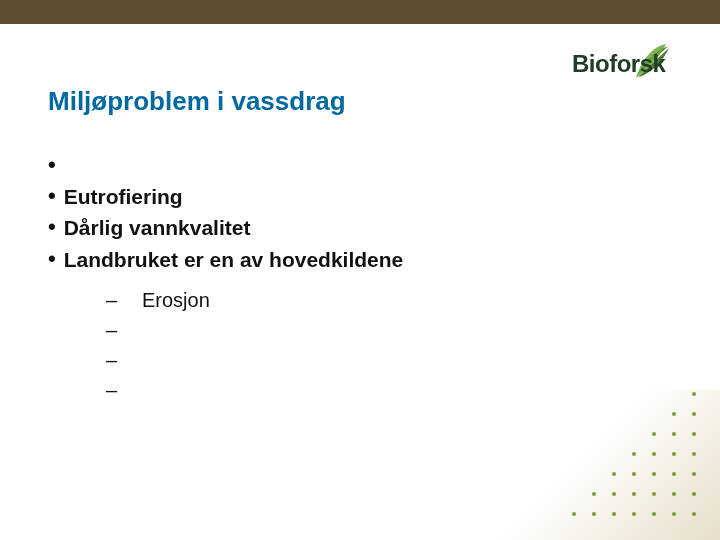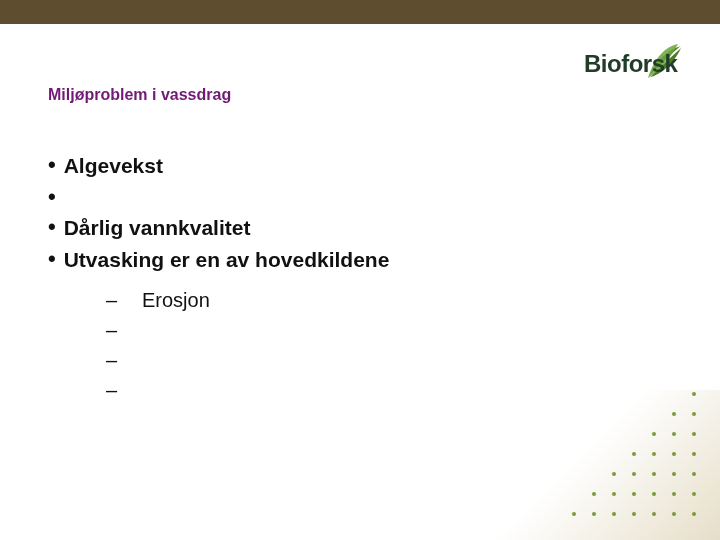--- a/index.html
+++ b/index.html
@@ -16,21 +16,21 @@
     position: absolute;
     top: 0;
     left: 0;
     width: 720px;
     height: 24px;
     background: #5e4d2f;
   }
   .logo {
     position: absolute;
     top: 44px;
-    right: 6px;
+    right: 18px;
     width: 130px;
     height: 40px;
   }
   .logo .text {
     font-size: 24px;
     font-weight: bold;
     color: #213c29;
     letter-spacing: -0.5px;
     position: absolute;
     top: 6px;
@@ -38,23 +38,23 @@
   }
   .logo .leaf {
     position: absolute;
     top: -4px;
     left: 58px;
   }
   .heading {
     position: absolute;
     top: 86px;
     left: 48px;
-    font-size: 16px;
+    font-size: 26px;
     font-weight: bold;
-    color: #701a75;
+    color: #0369a1;
   }
   .bullets {
     position: absolute;
     top: 150px;
     left: 48px;
     width: 600px;
   }
   .bullet-row {
     display: flex;
     align-items: flex-start;
@@ -129,32 +129,32 @@
     </svg>
   </span>
   <span class="text">Bioforsk</span>
 </div>
 
 <div class="heading">Miljøproblem i vassdrag</div>
 
 <div class="bullets">
   <div class="bullet-row">
     <span class="bullet-dot">•</span>
-    <span>Algevekst</span>
-  </div>
-  <div class="bullet-row">
-    <span class="bullet-dot">•</span>
+  </div>
+  <div class="bullet-row">
+    <span class="bullet-dot">•</span>
+    <span>Eutrofiering</span>
   </div>
   <div class="bullet-row">
     <span class="bullet-dot">•</span>
     <span>Dårlig vannkvalitet</span>
   </div>
   <div class="bullet-row">
     <span class="bullet-dot">•</span>
-    <span>Utvasking er en av hovedkildene</span>
+    <span>Landbruket er en av hovedkildene</span>
   </div>
 
   <div class="sub-bullets">
     <div class="sub-row">
       <span class="sub-dash">–</span>
       <span>Erosjon</span>
     </div>
     <div class="sub-row">
       <span class="sub-dash">–</span>
     </div>

